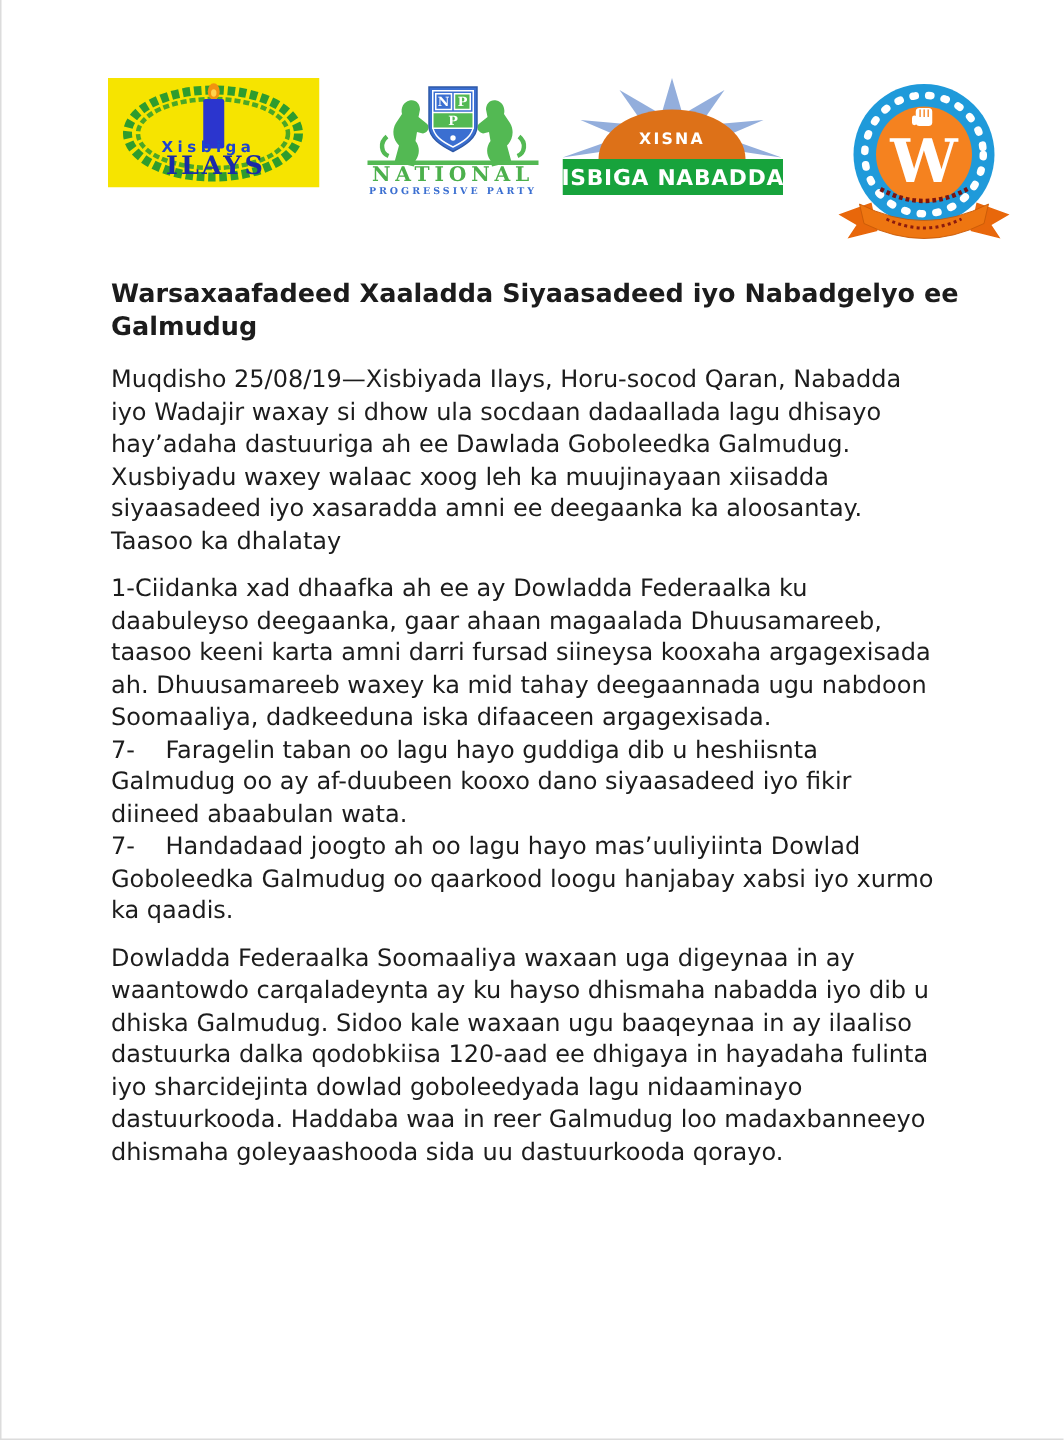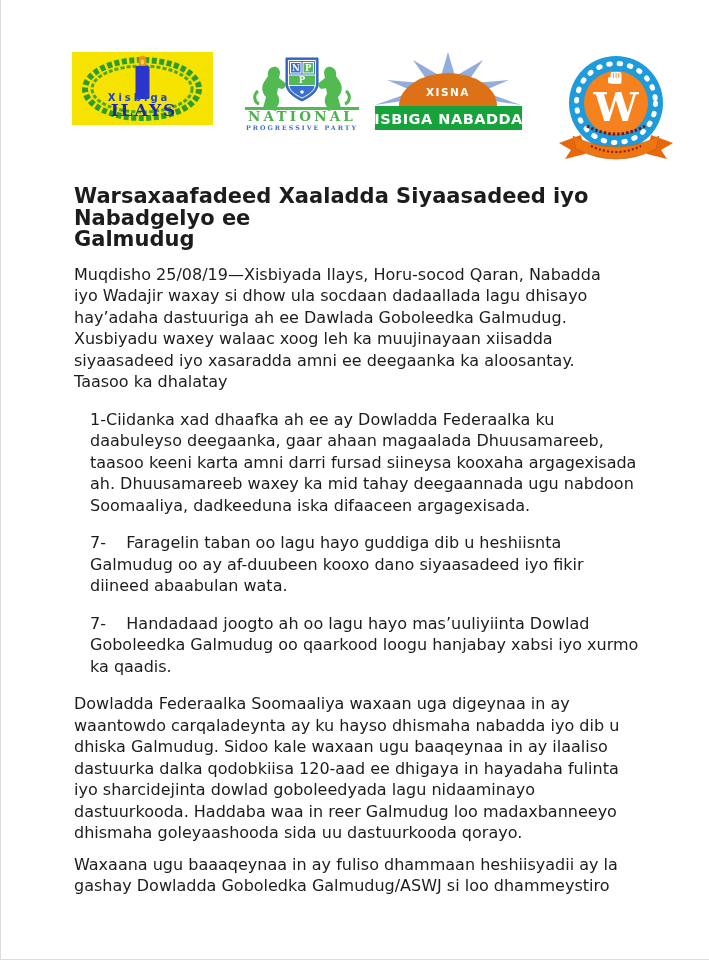--- a/index.html
+++ b/index.html
@@ -15,26 +15,26 @@
   }
   .logos { position:relative; height:172px; }
   .logo { position:absolute; display:block; }
   .logo-ilays   { left:71px;  top:52px; width:141px; height:73px; }
   .logo-npp     { left:240px; top:52px; width:122px; height:80px; }
   .logo-xisna   { left:374px; top:50px; width:147px; height:82px; }
   .logo-wadajir { left:556px; top:46px; width:118px; height:124px; }
 
   .doc { margin-left:73px; width:600px; padding-top:14px; font-size:16px; line-height:21.5px; }
   .doc-heading {
-    font-size:21px; font-weight:bold; margin:0 0 13px 0;
+    font-size:17px; font-weight:bold; margin:0 0 13px 0;
     white-space:pre-wrap; line-height:21.5px;
   }
   .doc-para { margin:0 0 10px 0; white-space:pre-wrap; }
   .doc-list { margin:0 0 10px 0; }
-  .doc-item { margin:16px; white-space:pre-wrap; }
+  .doc-item { margin:0; white-space:pre-wrap; }
 
   svg text { user-select:none; }
 </style>
 </head>
 <body>
 
 <div class="page">
 
   <header class="logos">
 
@@ -134,17 +134,15 @@
 Goboleedka Galmudug oo qaarkood loogu hanjabay xabsi iyo xurmo
 ka qaadis.</p>
     </div>
     <p class="doc-para">Dowladda Federaalka Soomaaliya waxaan uga digeynaa in ay
 waantowdo carqaladeynta ay ku hayso dhismaha nabadda iyo dib u
 dhiska Galmudug. Sidoo kale waxaan ugu baaqeynaa in ay ilaaliso
 dastuurka dalka qodobkiisa 120-aad ee dhigaya in hayadaha fulinta
 iyo sharcidejinta dowlad goboleedyada lagu nidaaminayo
 dastuurkooda. Haddaba waa in reer Galmudug loo madaxbanneeyo
 dhismaha goleyaashooda sida uu dastuurkooda qorayo.</p>
-    <p class="doc-para">Waxaana ugu baaaqeynaa in ay fuliso dhammaan heshiisyadii ay la
-gashay Dowladda Goboledka Galmudug/ASWJ si loo dhammeystiro</p>
   </main>
 
 </div>
 
 </body></html>

